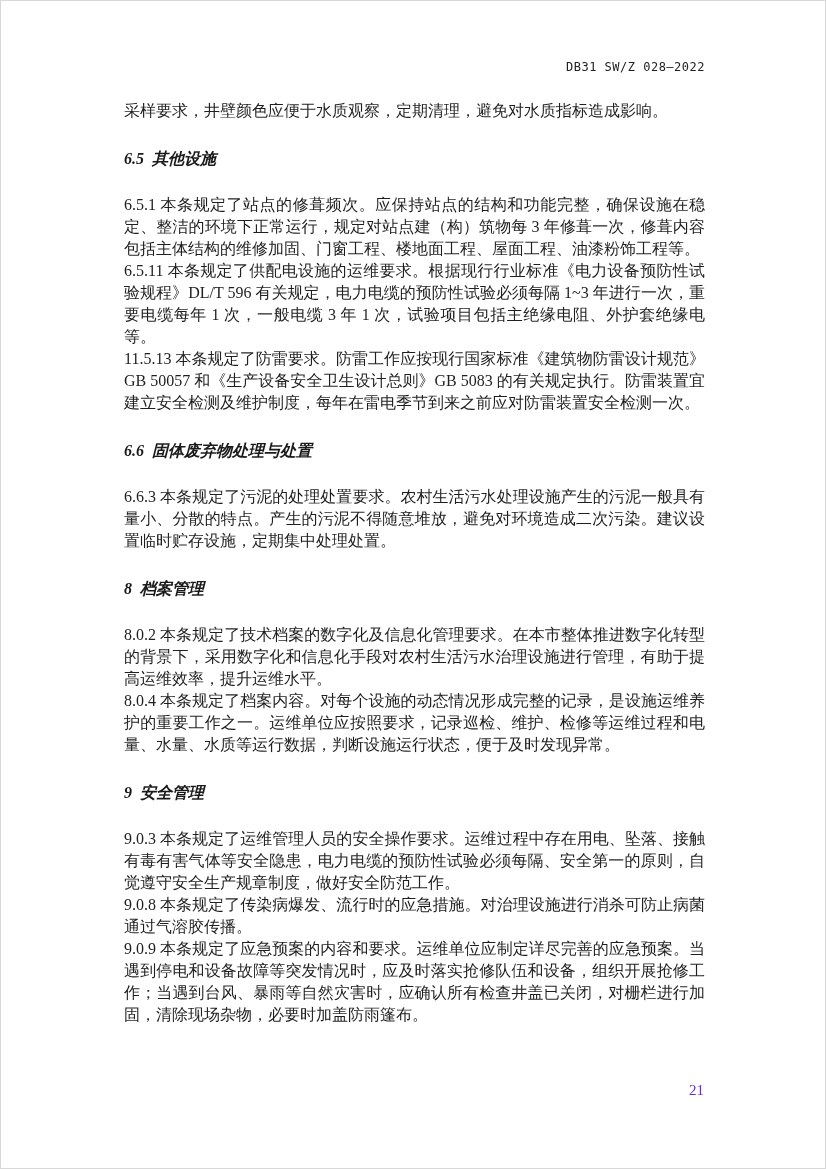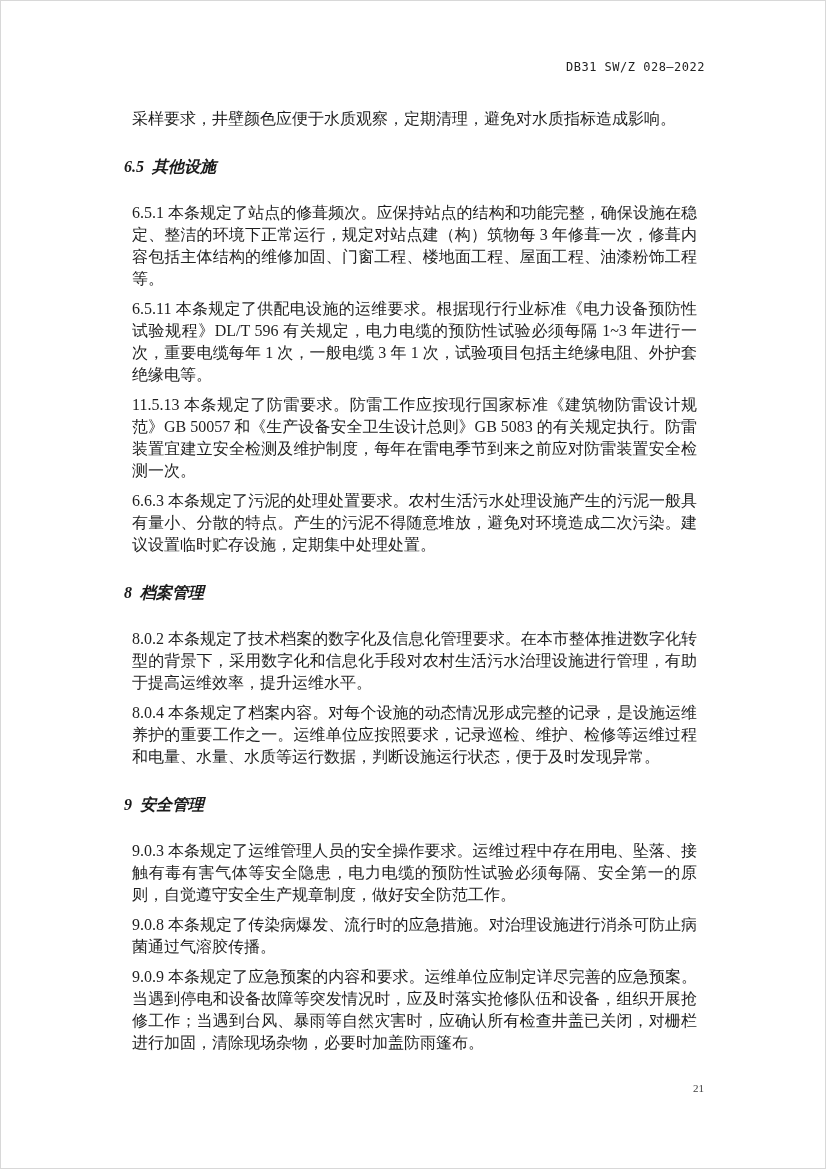--- a/index.html
+++ b/index.html
@@ -26,59 +26,60 @@
     color: #222222;
     white-space: nowrap;
   }
   .content {
     position: absolute;
     top: 100px;
     left: 124px;
     width: 581px;
   }
   .para {
-    margin: 8px;
+    margin: 0;
     font-size: 16px;
     line-height: 22px;
     text-align: justify;
     text-align-last: left;
     color: #1f1f1f;
   }
   .heading {
     margin: 26px 0 24px 0;
     font-size: 16px;
     line-height: 22px;
     font-weight: bold;
     color: #1a1a1a;
     white-space: pre-wrap;
     font-style: italic;
   }
   .page-number {
     position: absolute;
     top: 1082px;
     right: 122px;
-    font-size: 11px;
-    color: #404040;
+    font-size: 15px;
+    color: #6d28d9;
     font-family: "Liberation Serif", "DejaVu Serif", serif;
   }
 </style>
 </head>
 <body>
 
 <div class="doc-header">DB31 SW/Z 028—2022</div>
 
 <main class="content">
 
   <p class="para">采样要求，井壁颜色应便于水质观察，定期清理，避免对水质指标造成影响。</p>
 
   <h2 class="heading">6.5  其他设施</h2>
   <p class="para">6.5.1  本条规定了站点的修葺频次。应保持站点的结构和功能完整，确保设施在稳定、整洁的环境下正常运行，规定对站点建（构）筑物每 3 年修葺一次，修葺内容包括主体结构的维修加固、门窗工程、楼地面工程、屋面工程、油漆粉饰工程等。</p>
   <p class="para">6.5.11  本条规定了供配电设施的运维要求。根据现行行业标准《电力设备预防性试验规程》DL/T 596 有关规定，电力电缆的预防性试验必须每隔 1~3 年进行一次，重要电缆每年 1 次，一般电缆 3 年 1 次，试验项目包括主绝缘电阻、外护套绝缘电等。</p>
   <p class="para">11.5.13  本条规定了防雷要求。防雷工作应按现行国家标准《建筑物防雷设计规范》GB 50057 和《生产设备安全卫生设计总则》GB 5083 的有关规定执行。防雷装置宜建立安全检测及维护制度，每年在雷电季节到来之前应对防雷装置安全检测一次。</p>
 
+  <h2 class="heading">6.6  固体废弃物处理与处置</h2>
   <p class="para">6.6.3  本条规定了污泥的处理处置要求。农村生活污水处理设施产生的污泥一般具有量小、分散的特点。产生的污泥不得随意堆放，避免对环境造成二次污染。建议设置临时贮存设施，定期集中处理处置。</p>
 
   <h2 class="heading">8  档案管理</h2>
   <p class="para">8.0.2  本条规定了技术档案的数字化及信息化管理要求。在本市整体推进数字化转型的背景下，采用数字化和信息化手段对农村生活污水治理设施进行管理，有助于提高运维效率，提升运维水平。</p>
   <p class="para">8.0.4  本条规定了档案内容。对每个设施的动态情况形成完整的记录，是设施运维养护的重要工作之一。运维单位应按照要求，记录巡检、维护、检修等运维过程和电量、水量、水质等运行数据，判断设施运行状态，便于及时发现异常。</p>
 
   <h2 class="heading">9  安全管理</h2>
   <p class="para">9.0.3  本条规定了运维管理人员的安全操作要求。运维过程中存在用电、坠落、接触有毒有害气体等安全隐患，电力电缆的预防性试验必须每隔、安全第一的原则，自觉遵守安全生产规章制度，做好安全防范工作。</p>
   <p class="para">9.0.8  本条规定了传染病爆发、流行时的应急措施。对治理设施进行消杀可防止病菌通过气溶胶传播。</p>
   <p class="para">9.0.9  本条规定了应急预案的内容和要求。运维单位应制定详尽完善的应急预案。当遇到停电和设备故障等突发情况时，应及时落实抢修队伍和设备，组织开展抢修工作；当遇到台风、暴雨等自然灾害时，应确认所有检查井盖已关闭，对栅栏进行加固，清除现场杂物，必要时加盖防雨篷布。</p>

